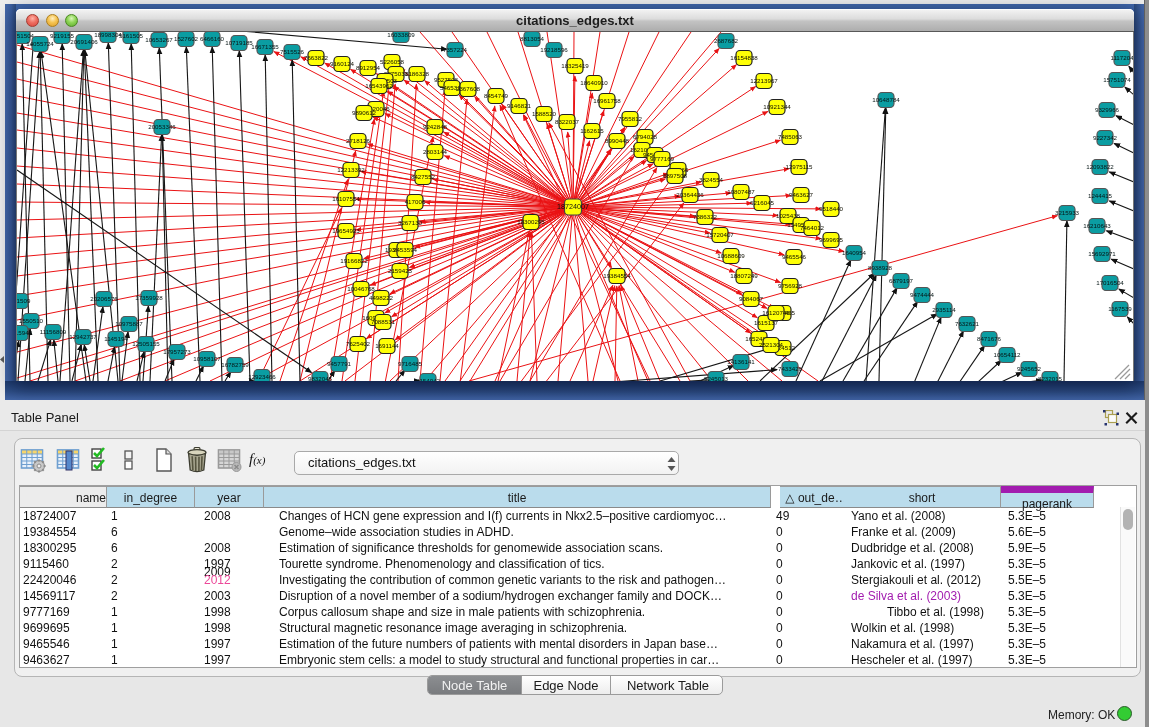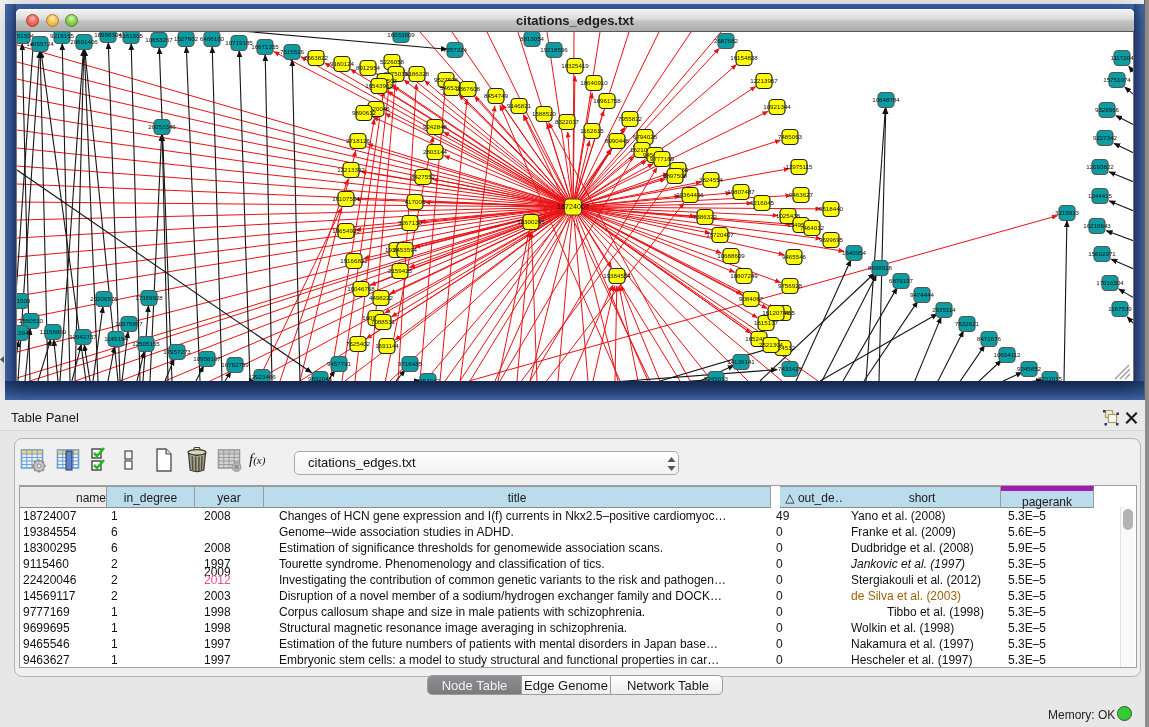--- a/index.html
+++ b/index.html
@@ -930,21 +930,21 @@
           <path d="M5.5 15 L9.5 10 L1.5 10 Z" fill="#555"></path>
      </svg>
    </div>
    <div class="abs" style="left:4px;top:46px;width:1118px;height:183px;background:#fff;border:1px solid #9f9f9f;overflow:hidden;">
      <div class="abs" style="left:0px;top:0;width:87px;height:22px;background:#ececec;border-right:1px solid #9a9a9a;border-bottom:1px solid #8a8a8a;border-top:1px solid #9a9a9a;text-align:right;font-size:12px;line-height:22px;color:#1a1a1a;">name</div>
         <div class="abs" style="left:87px;top:0;width:88px;height:22px;background:#badcec;border-right:1px solid #9a9a9a;border-bottom:1px solid #8a8a8a;border-top:1px solid #9a9a9a;text-align:center;font-size:12px;line-height:22px;color:#1a1a1a;">in_degree</div>
         <div class="abs" style="left:175px;top:0;width:69px;height:22px;background:#badcec;border-right:1px solid #9a9a9a;border-bottom:1px solid #8a8a8a;border-top:1px solid #9a9a9a;text-align:center;font-size:12px;line-height:22px;color:#1a1a1a;">year</div>
         <div class="abs" style="left:244px;top:0;width:507px;height:22px;background:#badcec;border-right:1px solid #9a9a9a;border-bottom:1px solid #8a8a8a;border-top:1px solid #9a9a9a;text-align:center;font-size:12px;line-height:22px;color:#1a1a1a;">title</div>
         <div class="abs" style="left:751px;top:0;width:73px;height:22px;background:#badcec;border-right:1px solid #9a9a9a;border-bottom:1px solid #8a8a8a;border-top:1px solid #9a9a9a;text-align:center;font-size:12px;line-height:22px;color:#1a1a1a;margin-left:9px;">△ out_de…</div>
         <div class="abs" style="left:824px;top:0;width:157px;height:22px;background:#badcec;border-right:1px solid #9a9a9a;border-bottom:1px solid #8a8a8a;border-top:1px solid #9a9a9a;text-align:center;font-size:12px;line-height:22px;color:#1a1a1a;">short</div>
-        <div class="abs" style="left:981px;top:0;width:93px;height:22px;background:#badcec;border-right:1px solid #9a9a9a;border-bottom:1px solid #8a8a8a;border-top:5px solid #a21caf;text-align:center;font-size:12px;line-height:22px;color:#1a1a1a;">pagerank</div>
+        <div class="abs" style="left:981px;top:0;width:93px;height:22px;background:#badcec;border-right:1px solid #9a9a9a;border-bottom:1px solid #8a8a8a;border-top:7px solid #a21caf;text-align:center;font-size:12px;line-height:22px;color:#1a1a1a;">pagerank</div>
      <div class="abs" style="left:3px;top:22px;width:84px;height:16px;font-size:12px;line-height:16px;color:#111;white-space:nowrap;overflow:hidden;">18724007</div>
         <div class="abs" style="left:91px;top:22px;width:84px;height:16px;font-size:12px;line-height:16px;color:#111;white-space:nowrap;overflow:hidden;">1</div>
         <div class="abs" style="left:184px;top:22px;width:60px;height:16px;font-size:12px;line-height:16px;color:#111;white-space:nowrap;overflow:hidden;">2008</div>
         <div class="abs" style="left:259px;top:22px;width:492px;height:16px;font-size:12px;line-height:16px;color:#111;white-space:nowrap;overflow:hidden;">Changes of HCN gene expression and I(f) currents in Nkx2.5–positive cardiomyoc…</div>
         <div class="abs" style="left:756px;top:22px;width:68px;height:16px;font-size:12px;line-height:16px;color:#111;white-space:nowrap;overflow:hidden;">49</div>
         <div class="abs" style="left:831px;top:22px;width:150px;height:16px;font-size:12px;line-height:16px;color:#111;white-space:nowrap;overflow:hidden;">Yano et al. (2008)</div>
         <div class="abs" style="left:988px;top:22px;width:86px;height:16px;font-size:12px;line-height:16px;color:#111;white-space:nowrap;overflow:hidden;">5.3E–5</div>
         <div class="abs" style="left:3px;top:38px;width:84px;height:16px;font-size:12px;line-height:16px;color:#111;white-space:nowrap;overflow:hidden;">19384554</div>
         <div class="abs" style="left:91px;top:38px;width:84px;height:16px;font-size:12px;line-height:16px;color:#111;white-space:nowrap;overflow:hidden;">6</div>
         <div class="abs" style="left:184px;top:38px;width:60px;height:16px;font-size:12px;line-height:16px;color:#111;white-space:nowrap;overflow:hidden;margin-top:40px;">2009</div>
@@ -957,35 +957,35 @@
         <div class="abs" style="left:184px;top:54px;width:60px;height:16px;font-size:12px;line-height:16px;color:#111;white-space:nowrap;overflow:hidden;">2008</div>
         <div class="abs" style="left:259px;top:54px;width:492px;height:16px;font-size:12px;line-height:16px;color:#111;white-space:nowrap;overflow:hidden;">Estimation of significance thresholds for genomewide association scans.</div>
         <div class="abs" style="left:756px;top:54px;width:68px;height:16px;font-size:12px;line-height:16px;color:#111;white-space:nowrap;overflow:hidden;">0</div>
         <div class="abs" style="left:831px;top:54px;width:150px;height:16px;font-size:12px;line-height:16px;color:#111;white-space:nowrap;overflow:hidden;">Dudbridge et al. (2008)</div>
         <div class="abs" style="left:988px;top:54px;width:86px;height:16px;font-size:12px;line-height:16px;color:#111;white-space:nowrap;overflow:hidden;">5.9E–5</div>
         <div class="abs" style="left:3px;top:70px;width:84px;height:16px;font-size:12px;line-height:16px;color:#111;white-space:nowrap;overflow:hidden;">9115460</div>
         <div class="abs" style="left:91px;top:70px;width:84px;height:16px;font-size:12px;line-height:16px;color:#111;white-space:nowrap;overflow:hidden;">2</div>
         <div class="abs" style="left:184px;top:70px;width:60px;height:16px;font-size:12px;line-height:16px;color:#111;white-space:nowrap;overflow:hidden;">1997</div>
         <div class="abs" style="left:259px;top:70px;width:492px;height:16px;font-size:12px;line-height:16px;color:#111;white-space:nowrap;overflow:hidden;">Tourette syndrome. Phenomenology and classification of tics.</div>
         <div class="abs" style="left:756px;top:70px;width:68px;height:16px;font-size:12px;line-height:16px;color:#111;white-space:nowrap;overflow:hidden;">0</div>
-        <div class="abs" style="left:831px;top:70px;width:150px;height:16px;font-size:12px;line-height:16px;color:#111;white-space:nowrap;overflow:hidden;font-style:italic;">Jankovic et al. (1997)</div>
+        <div class="abs" style="left:831px;top:70px;width:150px;height:16px;font-size:12px;line-height:16px;color:#111;white-space:nowrap;overflow:hidden;">Jankovic et al. (1997)</div>
         <div class="abs" style="left:988px;top:70px;width:86px;height:16px;font-size:12px;line-height:16px;color:#111;white-space:nowrap;overflow:hidden;">5.3E–5</div>
         <div class="abs" style="left:3px;top:86px;width:84px;height:16px;font-size:12px;line-height:16px;color:#111;white-space:nowrap;overflow:hidden;">22420046</div>
         <div class="abs" style="left:91px;top:86px;width:84px;height:16px;font-size:12px;line-height:16px;color:#111;white-space:nowrap;overflow:hidden;">2</div>
         <div class="abs" style="left:184px;top:86px;width:60px;height:16px;font-size:12px;line-height:16px;color:#ec4899;white-space:nowrap;overflow:hidden;">2012</div>
         <div class="abs" style="left:259px;top:86px;width:492px;height:16px;font-size:12px;line-height:16px;color:#111;white-space:nowrap;overflow:hidden;">Investigating the contribution of common genetic variants to the risk and pathogen…</div>
         <div class="abs" style="left:756px;top:86px;width:68px;height:16px;font-size:12px;line-height:16px;color:#111;white-space:nowrap;overflow:hidden;">0</div>
         <div class="abs" style="left:831px;top:86px;width:150px;height:16px;font-size:12px;line-height:16px;color:#111;white-space:nowrap;overflow:hidden;">Stergiakouli et al. (2012)</div>
         <div class="abs" style="left:988px;top:86px;width:86px;height:16px;font-size:12px;line-height:16px;color:#111;white-space:nowrap;overflow:hidden;">5.5E–5</div>
         <div class="abs" style="left:3px;top:102px;width:84px;height:16px;font-size:12px;line-height:16px;color:#111;white-space:nowrap;overflow:hidden;">14569117</div>
         <div class="abs" style="left:91px;top:102px;width:84px;height:16px;font-size:12px;line-height:16px;color:#111;white-space:nowrap;overflow:hidden;">2</div>
         <div class="abs" style="left:184px;top:102px;width:60px;height:16px;font-size:12px;line-height:16px;color:#111;white-space:nowrap;overflow:hidden;">2003</div>
         <div class="abs" style="left:259px;top:102px;width:492px;height:16px;font-size:12px;line-height:16px;color:#111;white-space:nowrap;overflow:hidden;">Disruption of a novel member of a sodium/hydrogen exchanger family and DOCK…</div>
         <div class="abs" style="left:756px;top:102px;width:68px;height:16px;font-size:12px;line-height:16px;color:#111;white-space:nowrap;overflow:hidden;">0</div>
-        <div class="abs" style="left:831px;top:102px;width:150px;height:16px;font-size:12px;line-height:16px;color:#a16207;white-space:nowrap;overflow:hidden;">de Silva et al. (2003)</div>
+        <div class="abs" style="left:831px;top:102px;width:150px;height:16px;font-size:12px;line-height:16px;color:#a21caf;white-space:nowrap;overflow:hidden;">de Silva et al. (2003)</div>
         <div class="abs" style="left:988px;top:102px;width:86px;height:16px;font-size:12px;line-height:16px;color:#111;white-space:nowrap;overflow:hidden;">5.3E–5</div>
         <div class="abs" style="left:3px;top:118px;width:84px;height:16px;font-size:12px;line-height:16px;color:#111;white-space:nowrap;overflow:hidden;">9777169</div>
         <div class="abs" style="left:91px;top:118px;width:84px;height:16px;font-size:12px;line-height:16px;color:#111;white-space:nowrap;overflow:hidden;">1</div>
         <div class="abs" style="left:184px;top:118px;width:60px;height:16px;font-size:12px;line-height:16px;color:#111;white-space:nowrap;overflow:hidden;">1998</div>
         <div class="abs" style="left:259px;top:118px;width:492px;height:16px;font-size:12px;line-height:16px;color:#111;white-space:nowrap;overflow:hidden;">Corpus callosum shape and size in male patients with schizophrenia.</div>
         <div class="abs" style="left:756px;top:118px;width:68px;height:16px;font-size:12px;line-height:16px;color:#111;white-space:nowrap;overflow:hidden;">0</div>
         <div class="abs" style="left:831px;top:118px;width:150px;height:16px;font-size:12px;line-height:16px;color:#111;white-space:nowrap;overflow:hidden;margin-left:36px;">Tibbo et al. (1998)</div>
         <div class="abs" style="left:988px;top:118px;width:86px;height:16px;font-size:12px;line-height:16px;color:#111;white-space:nowrap;overflow:hidden;">5.3E–5</div>
         <div class="abs" style="left:3px;top:134px;width:84px;height:16px;font-size:12px;line-height:16px;color:#111;white-space:nowrap;overflow:hidden;">9699695</div>
         <div class="abs" style="left:91px;top:134px;width:84px;height:16px;font-size:12px;line-height:16px;color:#111;white-space:nowrap;overflow:hidden;">1</div>
@@ -1008,17 +1008,17 @@
         <div class="abs" style="left:756px;top:166px;width:68px;height:16px;font-size:12px;line-height:16px;color:#111;white-space:nowrap;overflow:hidden;">0</div>
         <div class="abs" style="left:831px;top:166px;width:150px;height:16px;font-size:12px;line-height:16px;color:#111;white-space:nowrap;overflow:hidden;">Hescheler et al. (1997)</div>
         <div class="abs" style="left:988px;top:166px;width:86px;height:16px;font-size:12px;line-height:16px;color:#111;white-space:nowrap;overflow:hidden;">5.3E–5</div>
    </div>
    <div class="abs" style="left:1105px;top:68px;width:15px;height:160px;background:#fafafa;border-left:1px solid #e2e2e2;">
      <div class="abs" style="left:2px;top:2px;width:10px;height:21px;background:#b3b3b3;border-radius:5px;"></div>
    </div>
  </div>
  <div class="abs" style="left:427px;top:275px;width:296px;height:20px;border:1px solid #9b9b9b;border-radius:5px;background:linear-gradient(180deg,#ffffff,#ededed);overflow:hidden;">
    <div class="abs" style="left:0;top:0;width:93px;height:20px;background:linear-gradient(180deg,#8c8e91,#77797c);color:#f2f2f2;text-align:center;font-size:13px;line-height:19px;">Node Table</div>
-   <div class="abs" style="left:93px;top:0;width:89px;height:20px;border-left:1px solid #9b9b9b;color:#1a1a1a;text-align:center;font-size:13px;line-height:19px;">Edge Genome</div>
+   <div class="abs" style="left:93px;top:0;width:89px;height:20px;border-left:1px solid #9b9b9b;color:#1a1a1a;text-align:center;font-size:13px;line-height:19px;">Edge Node</div>
    <div class="abs" style="left:182px;top:0;width:115px;height:20px;border-left:1px solid #9b9b9b;color:#1a1a1a;text-align:center;font-size:13px;line-height:19px;">Network Table</div>
  </div>
  <div class="abs" style="left:1048px;top:308px;font-size:12px;color:#222;">Memory: OK</div>
  <div class="abs" style="left:1117px;top:306px;width:15px;height:15px;border-radius:50%;background:#33cc33;border:1.5px solid #2a5a2a;"></div>
 </div>
 </body></html>

